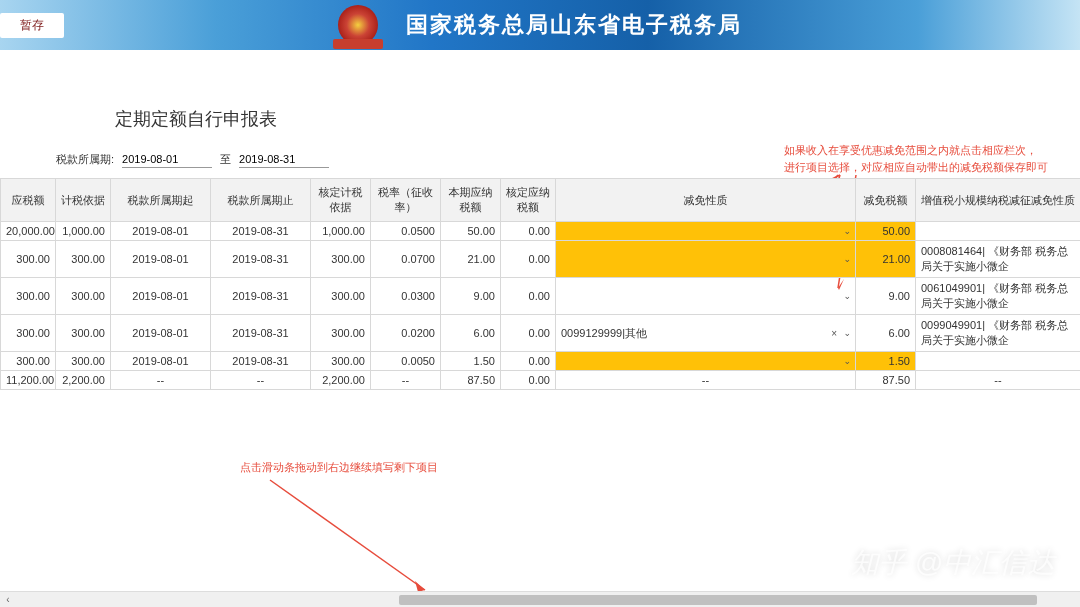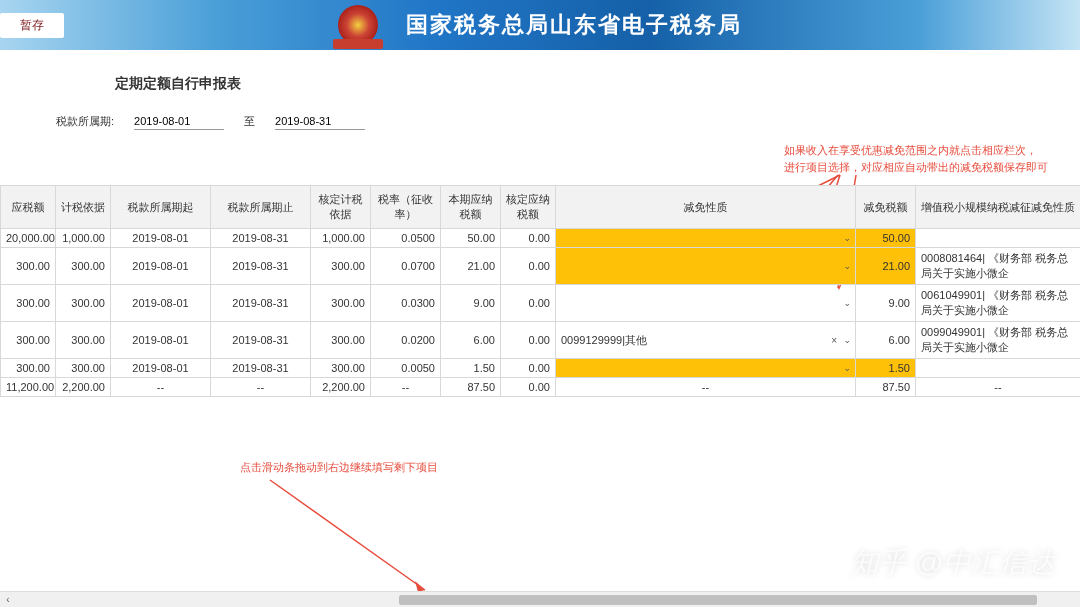--- a/index.html
+++ b/index.html
@@ -22,32 +22,32 @@
       position: relative;
     }
     .logo-emblem::after {
       content: ""; position: absolute; bottom: -4px; left: 50%; transform: translateX(-50%);
       width: 50px; height: 10px; background: #c73e2e; border-radius: 2px;
     }
     .header-title { color: #fff; font-size: 22px; font-weight: bold; letter-spacing: 2px; }
     .save-btn { background: #fff; color: #7f1d1d; padding: 4px 20px; border-radius: 2px; font-size: 12px; border: none; cursor: pointer; }
     
     .content { padding: 25px 0 0 0; }
-    .page-title { font-size: 14px; font-weight: bold; margin-left: 115px; margin-bottom: 20px; }
-    .date-row { margin-left: 56px; display: flex; align-items: center; gap: 20px; margin-bottom: 10px; }
+    .page-title { font-size: 18px; font-weight: normal; margin-left: 115px; margin-bottom: 20px; margin-top: 32px; }
+    .date-row { margin-left: 56px; display: flex; align-items: center; gap: 8px; margin-bottom: 10px; }
     .date-label { font-size: 11px; }
     .date-input { border: none; border-bottom: 1px solid #999; width: 90px; font-size: 11px; padding: 2px 0; }
     
     .anno-box { position: absolute; right: 32px; top: 142px; color: #e74c3c; font-size: 11px; line-height: 1.5; }
     .anno-box-2 { position: absolute; left: 240px; top: 460px; color: #e74c3c; font-size: 11px; }
     
     .arrow-svg { position: absolute; pointer-events: none; }
     
     .table-wrap { width: 100%; overflow-x: hidden; position: relative; margin-top: 5px; }
-    table { border-collapse: collapse; width: 1080px; table-layout: fixed; margin-top: 45px; }
+    table { border-collapse: collapse; width: 1080px; table-layout: fixed; }
     th { background: #f2f2f2; border: 1px solid #d8d8d8; padding: 6px 4px; font-size: 11px; font-weight: normal; text-align: center; }
     td { border: 1px solid #d8d8d8; padding: 3px 5px; font-size: 11px; text-align: right; height: 18px; }
     td.center { text-align: center; }
     td.left { text-align: left; }
     .hl { background: #ffc107; }
     .dropdown-cell { position: relative; }
     .chevron { position: absolute; right: 4px; top: 50%; transform: translateY(-50%); font-size: 9px; color: #555; cursor: pointer; }
     .close-x { position: absolute; right: 18px; top: 50%; transform: translateY(-50%); font-size: 10px; color: #555; cursor: pointer; }
     
     .scroll-area { position: absolute; bottom: 0; left: 0; width: 100%; height: 16px; background: #f0f0f0; border-top: 1px solid #ddd; display: flex; align-items: center; }

